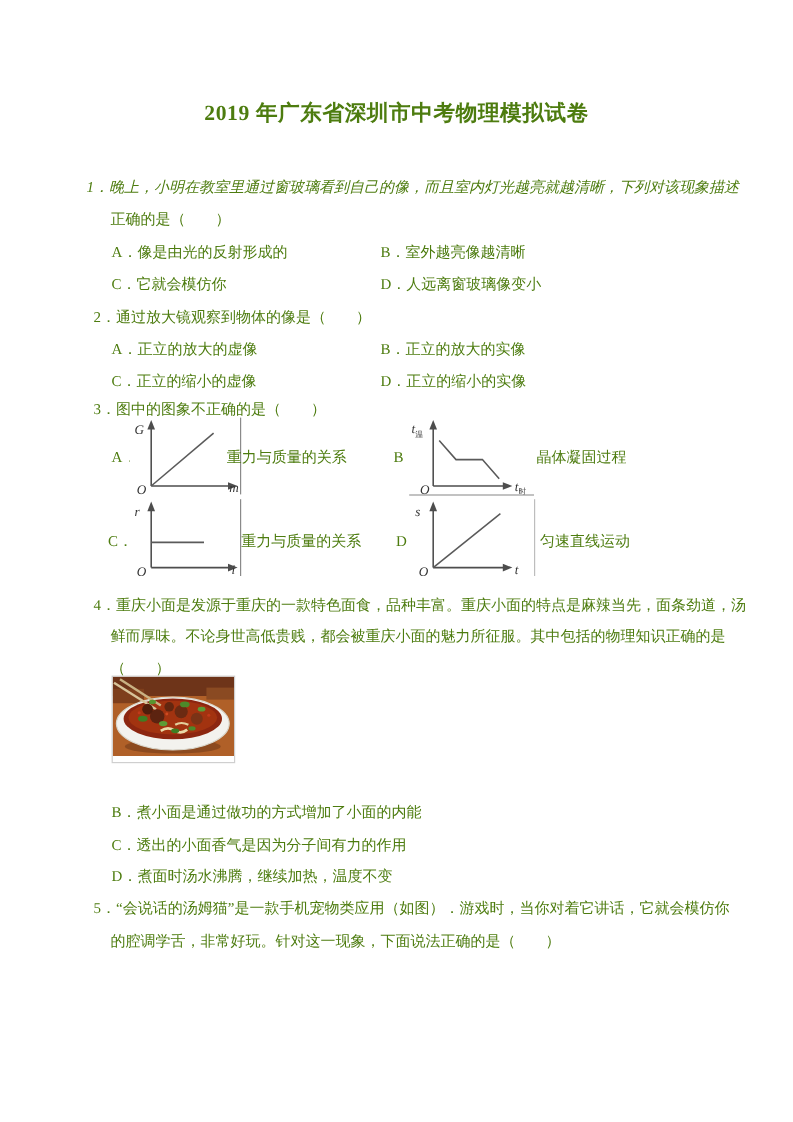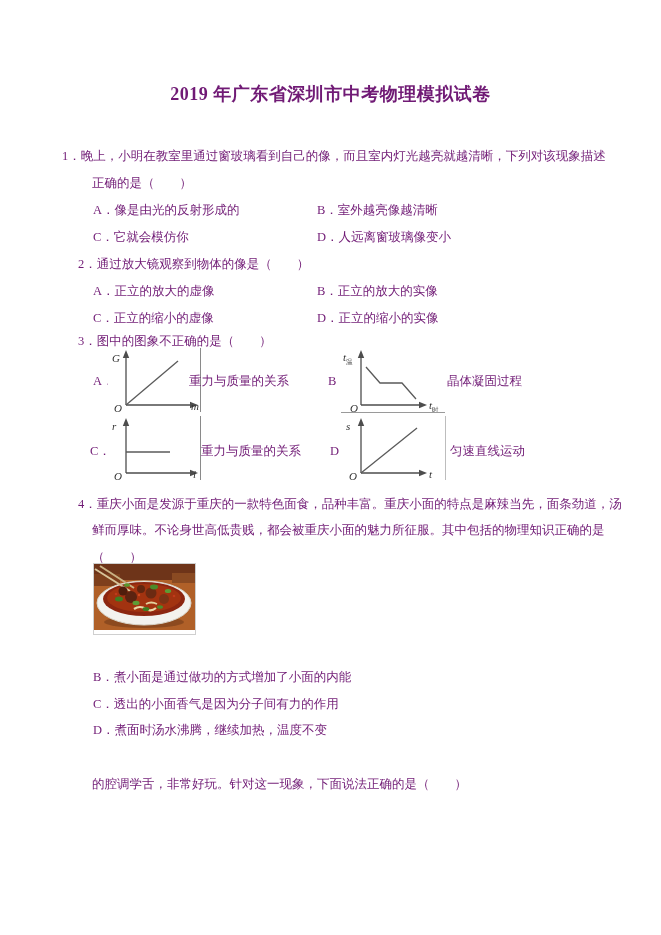--- a/index.html
+++ b/index.html
@@ -1,21 +1,21 @@
 <!DOCTYPE html>
 <html><head>
 <meta charset="utf-8">
 <style>
   html,body{margin:0;padding:0;background:#ffffff;}
   .page{
     position:relative;
     width:661px;height:935px;
     background:#ffffff;
     font-family:"Liberation Serif","DejaVu Serif",serif;
-    color:#701a75;
+    color:#4d7c0f;
     overflow:hidden;
   }
   .t{position:absolute;white-space:pre;font-size:12.5px;line-height:1.2;}
   .bold{font-weight:bold;}
   .title{left:0;right:0;text-align:center;font-size:18px;font-weight:bold;letter-spacing:.5px;}
   .graph{position:absolute;background:#ffffff;}
   .graph svg{display:block;}
   .gb-right{border-right:1px solid #8a8a8a;}
   .gb-right-light{border-right:1px solid #bdbdbd;}
   .gb-bottom{border-bottom:1px solid #9a9a9a;}
@@ -28,21 +28,21 @@
   .photo{position:absolute;border:1px solid #cfcfcf;}
 </style>
 </head>
 <body>
 
 <div class="page">
 
   <div class="t title" style="top:84px;">2019 年广东省深圳市中考物理模拟试卷</div>
 
 
-  <div class="t" style="left:62px;top:149px;">1．晚上，小明在教室里通过窗玻璃看到自己的像，而且室内灯光越亮就越清晰，下列对该现象描述</div>
+  <div class="t" style="left:72px;top:149px;font-style:italic;">1．晚上，小明在教室里通过窗玻璃看到自己的像，而且室内灯光越亮就越清晰，下列对该现象描述</div>
   <div class="t" style="left:92px;top:176px;">正确的是（　　）</div>
   <div class="t" style="left:93px;top:203px;">A．像是由光的反射形成的</div>
   <div class="t" style="left:317px;top:203px;">B．室外越亮像越清晰</div>
   <div class="t" style="left:93px;top:230px;">C．它就会模仿你</div>
   <div class="t" style="left:317px;top:230px;">D．人远离窗玻璃像变小</div>
 
   <div class="t" style="left:78px;top:257px;">2．通过放大镜观察到物体的像是（　　）</div>
   <div class="t" style="left:93px;top:284px;">A．正立的放大的虚像</div>
   <div class="t" style="left:317px;top:284px;">B．正立的放大的实像</div>
   <div class="t" style="left:93px;top:311px;">C．正立的缩小的虚像</div>
@@ -147,15 +147,16 @@
       <circle cx="22" cy="30" r="1.3" fill="#c03a1a"></circle>
       <circle cx="80" cy="32" r="1.3" fill="#c03a1a"></circle>
       <circle cx="45" cy="31" r="1.2" fill="#d04a20"></circle>
     </svg>
   </div>
 
   <div class="t" style="left:93px;top:670px;">B．煮小面是通过做功的方式增加了小面的内能</div>
   <div class="t" style="left:93px;top:723px;">D．煮面时汤水沸腾，继续加热，温度不变</div>
   <div class="t" style="left:93px;top:697px;">C．透出的小面香气是因为分子间有力的作用</div>
 
+  <div class="t" style="left:78px;top:750px;">5．“会说话的汤姆猫”是一款手机宠物类应用（如图）．游戏时，当你对着它讲话，它就会模仿你</div>
   <div class="t" style="left:92px;top:777px;">的腔调学舌，非常好玩。针对这一现象，下面说法正确的是（　　）</div>
 
 </div>
 
 </body></html>

